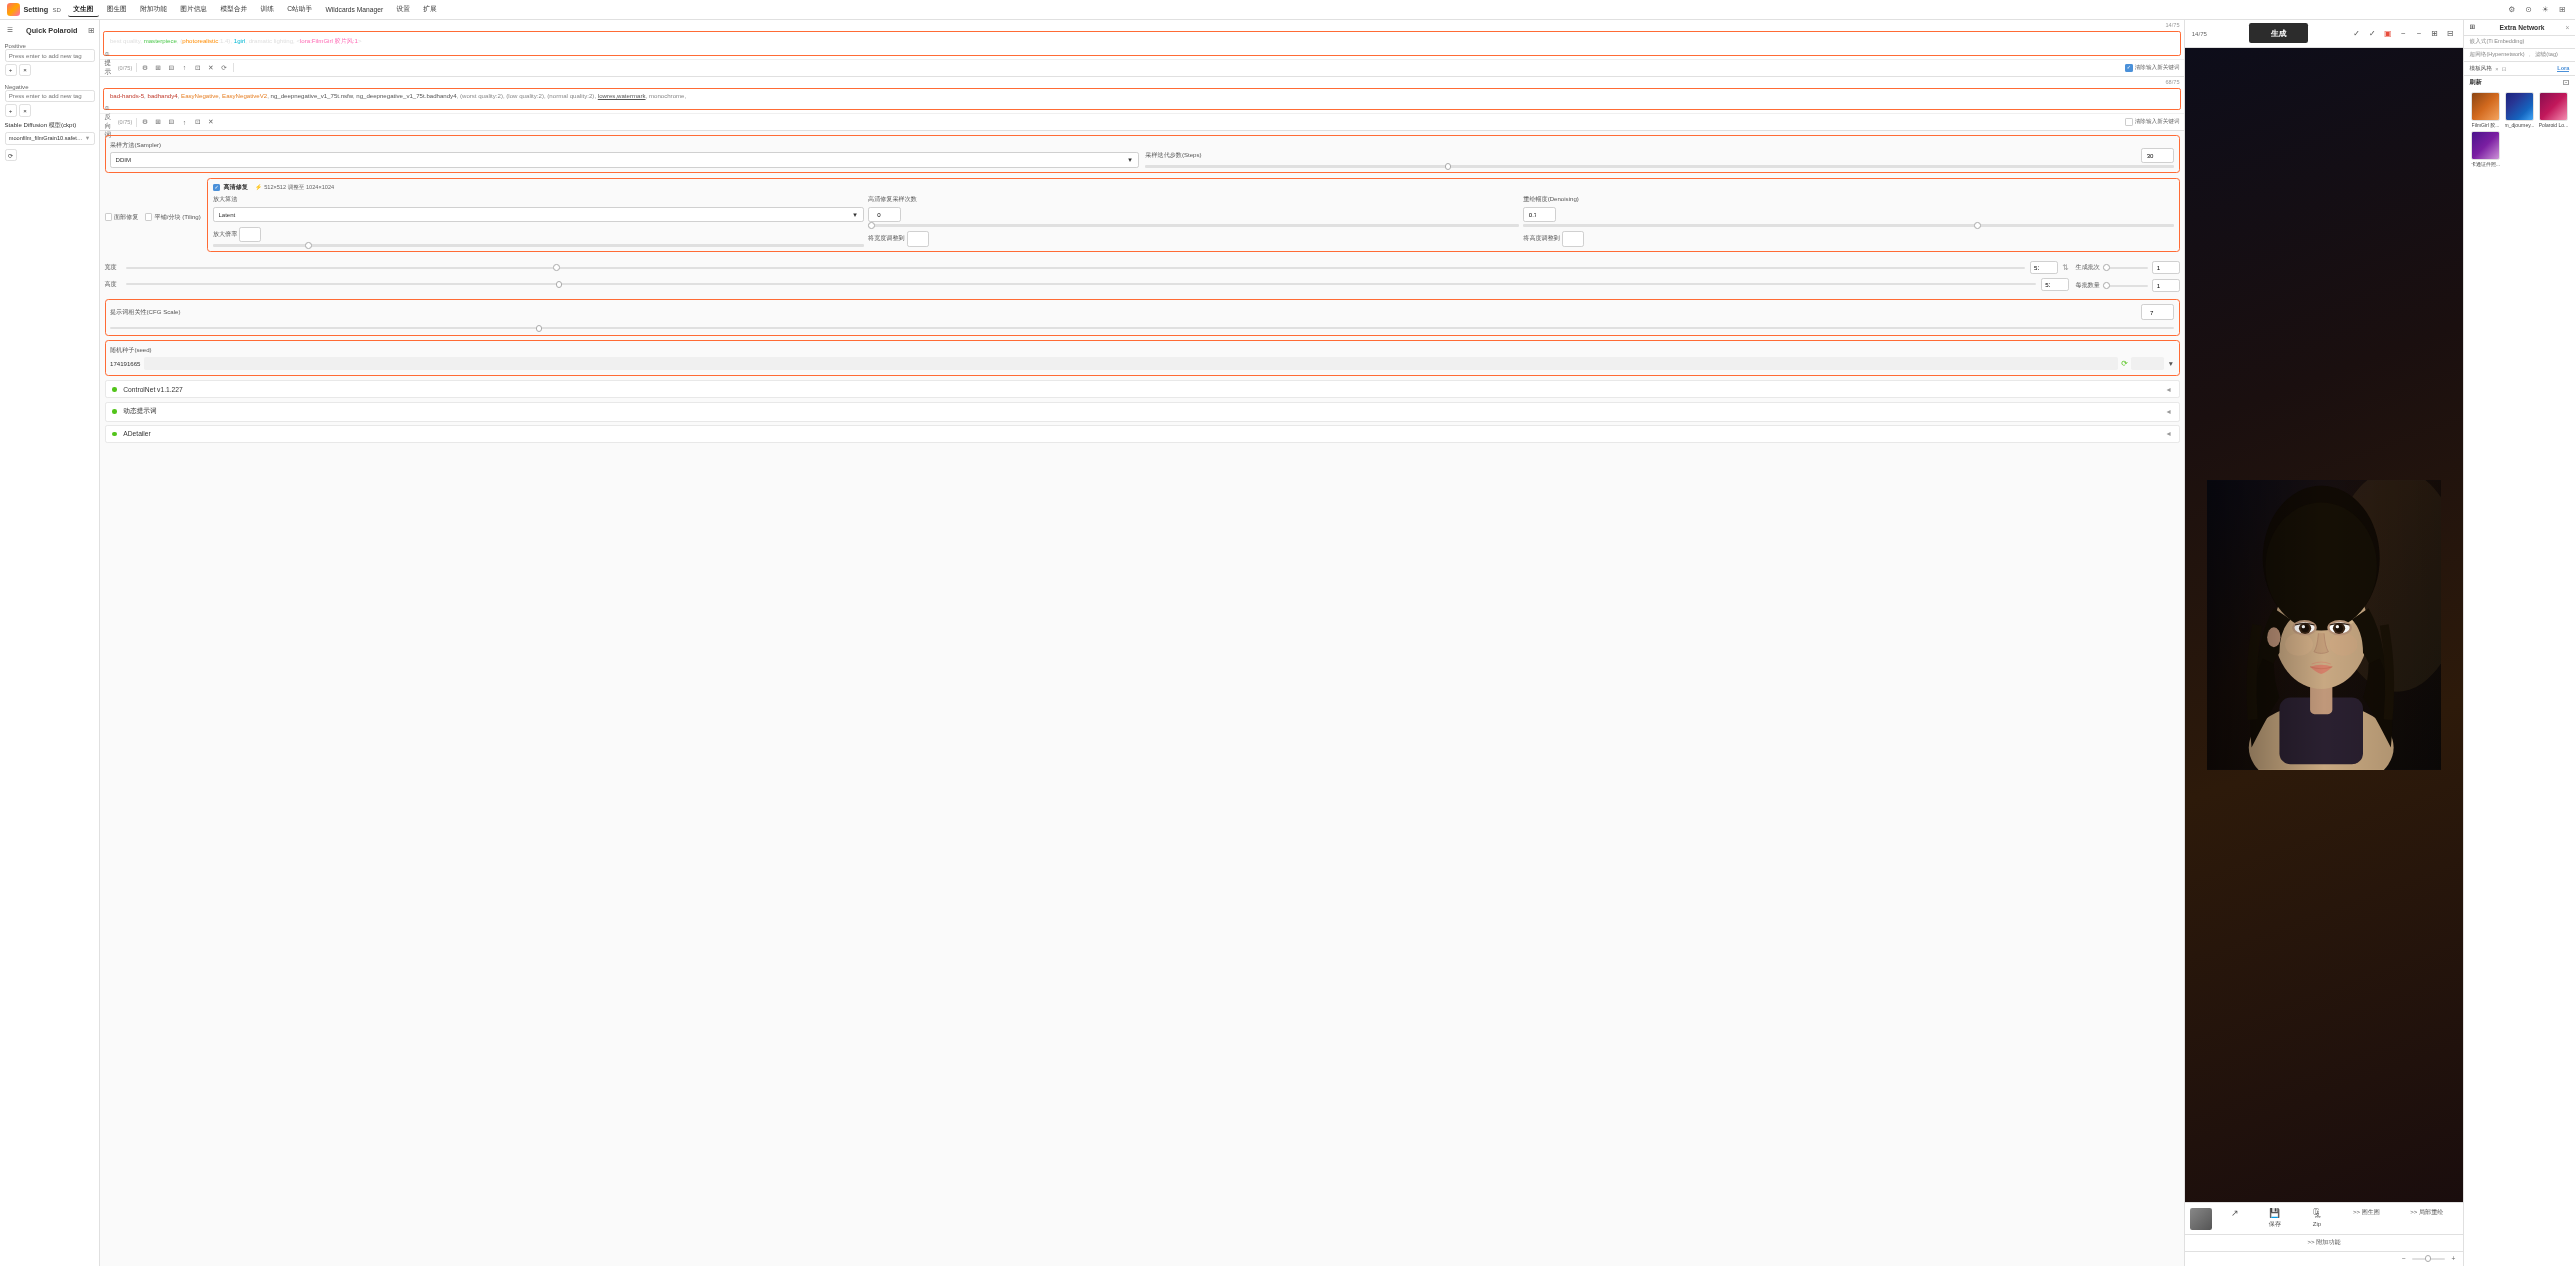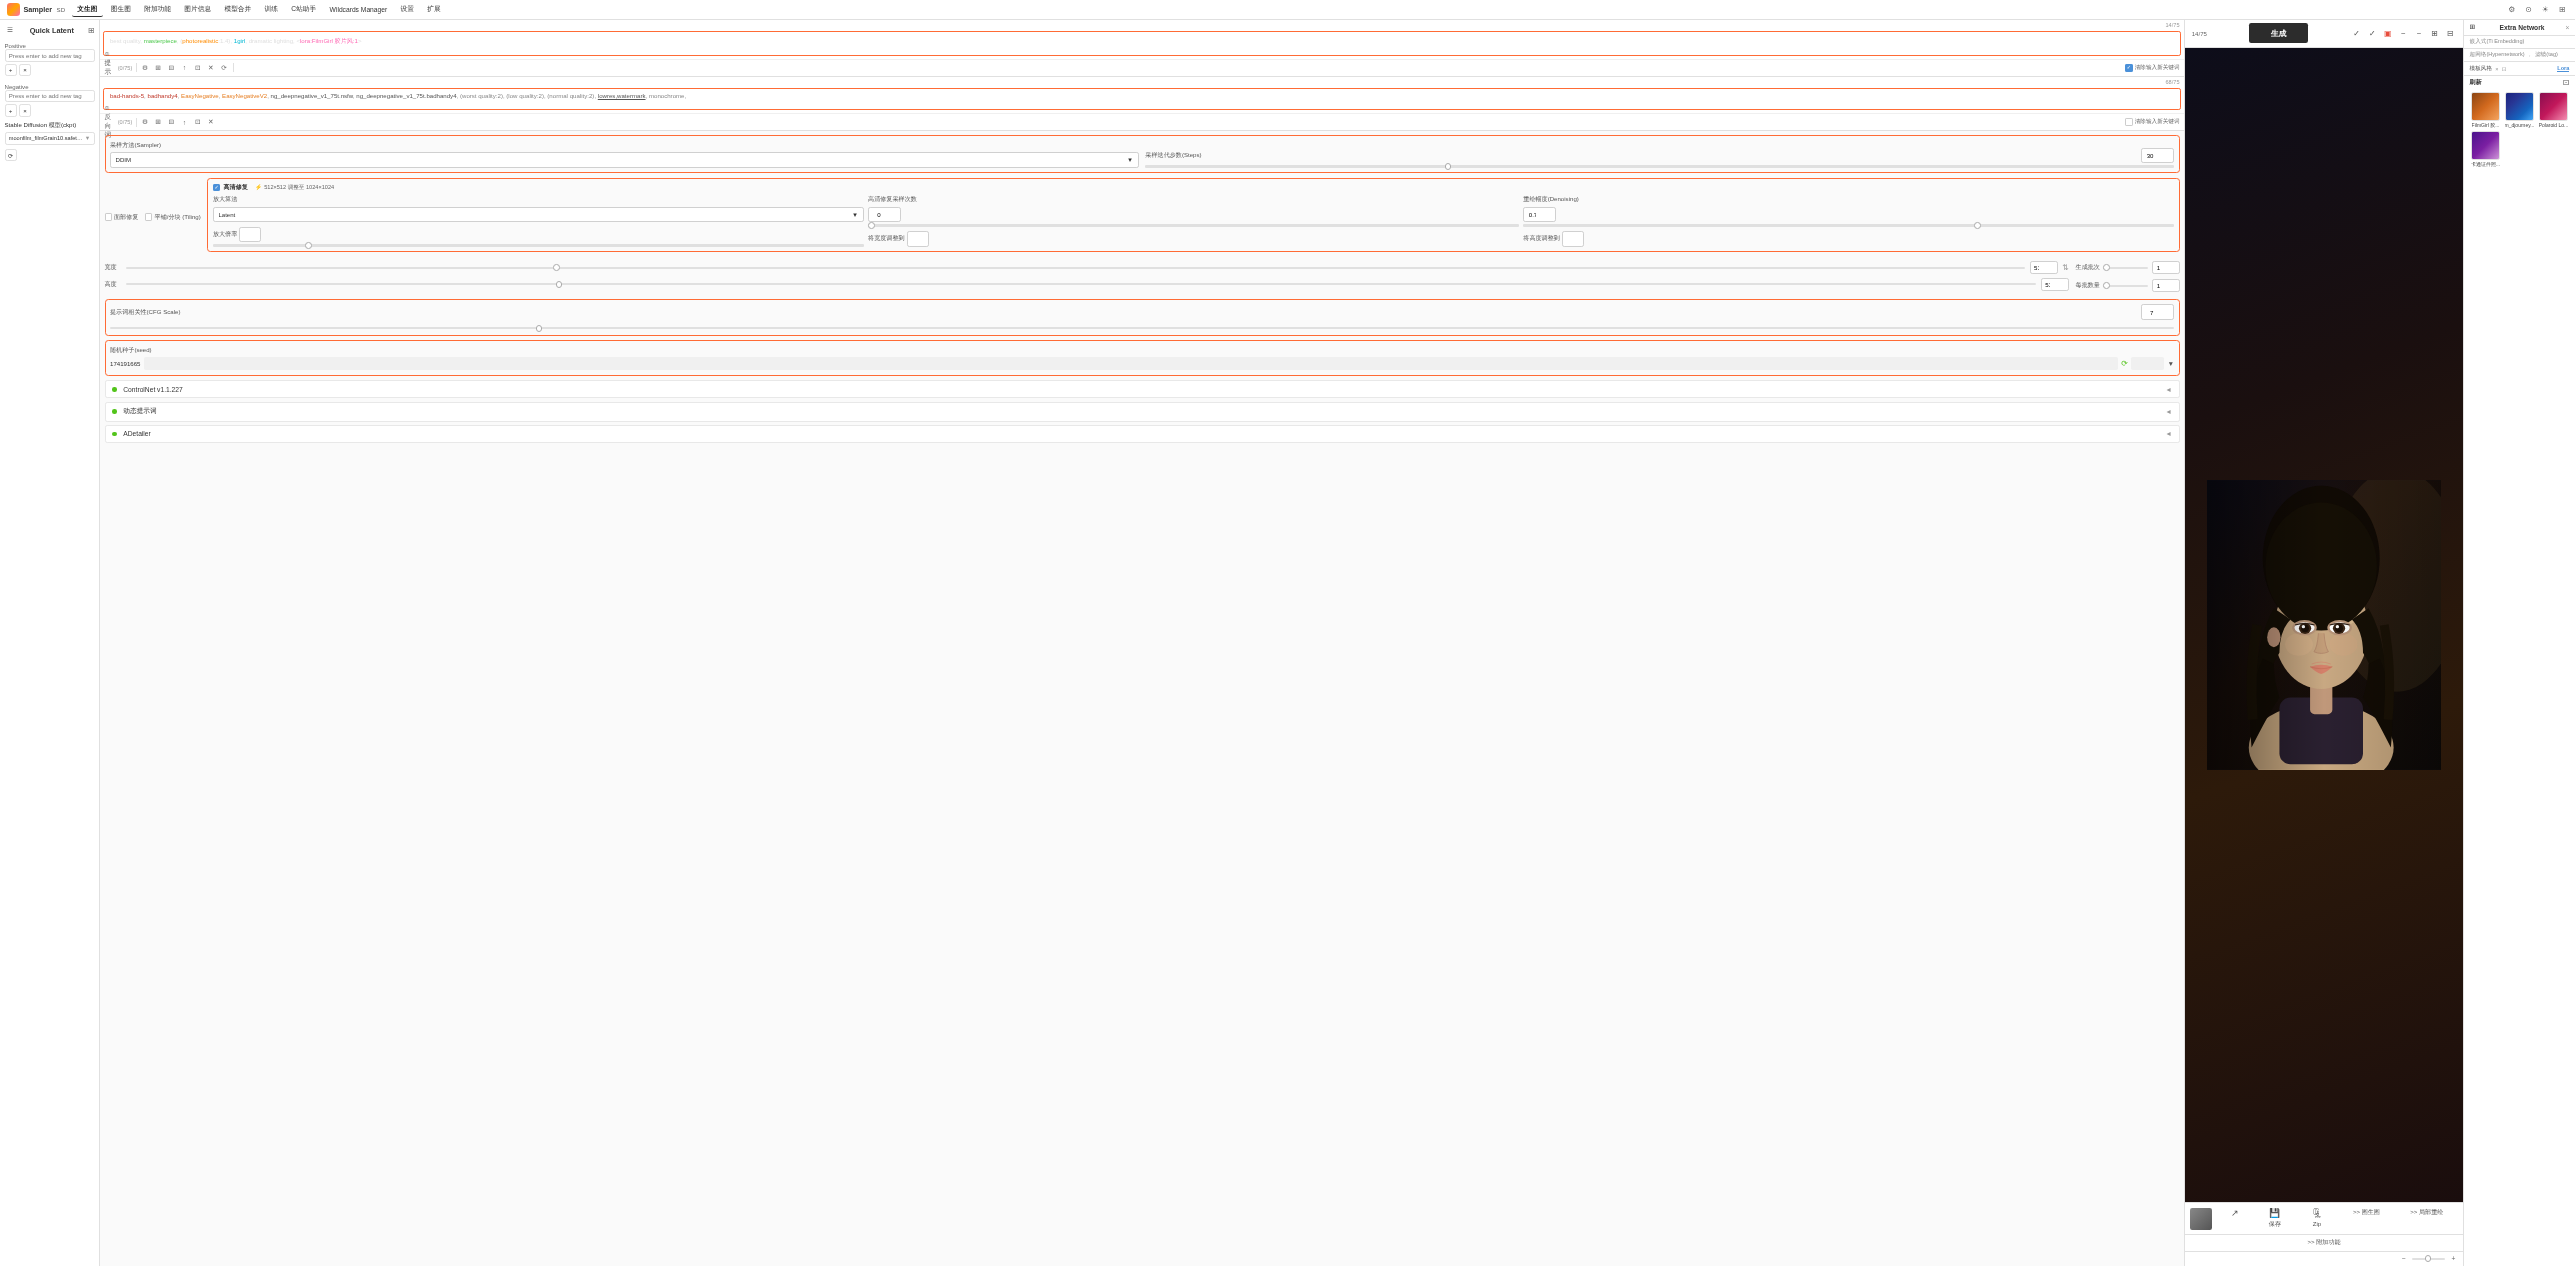--- a/index.html
+++ b/index.html
@@ -145,21 +145,21 @@
     .seed-slot { flex: 1; height: 13.4px; background: #f0f0f0; border-radius: 1.7px; }
     .seed-green { width: 33px; height: 13.4px; background: #f0f0f0; border-radius: 1.7px; }
     .seed-arrow { color: #555; cursor: pointer; font-size: 6.7px; }
   </style>
 </head>
 <body>
 
 <nav class="top-nav">
   <div class="logo">
     <div class="logo-icon"></div>
-    <span class="logo-text">Sampler</span>
+    <span class="logo-text">Setting</span>
     <span class="logo-sd">SD</span>
   </div>
   <div class="nav-item active">文生图</div>
   <div class="nav-item">图生图</div>
   <div class="nav-item">附加功能</div>
   <div class="nav-item">图片信息</div>
   <div class="nav-item">模型合并</div>
   <div class="nav-item">训练</div>
   <div class="nav-item">C站助手</div>
   <div class="nav-item">Wildcards Manager</div>
@@ -172,21 +172,21 @@
     <div class="nav-icon-btn">☀</div>
     <div class="nav-icon-btn">⊞</div>
   </div>
 </nav>
 
 <div class="main-layout">
 
   <aside class="left-sidebar">
     <div class="sidebar-header">
       <div style="width:11px;height:11px;display:flex;align-items:center;justify-content:center;cursor:pointer;color:#666;">☰</div>
-      <span class="sidebar-title">Quick Latent</span>
+      <span class="sidebar-title">Quick Polaroid</span>
       <div style="color:#666;cursor:pointer;font-size:7.8px;">⊞</div>
     </div>
 
     <div>
       <div class="section-label">Positive</div>
       <input class="tag-input" placeholder="Press enter to add new tag" style="">
       <div style="display:flex;gap:2.2px;margin-top:2.2px;">
         <div class="btn-small">+</div>
         <div class="btn-small">×</div>
       </div>

